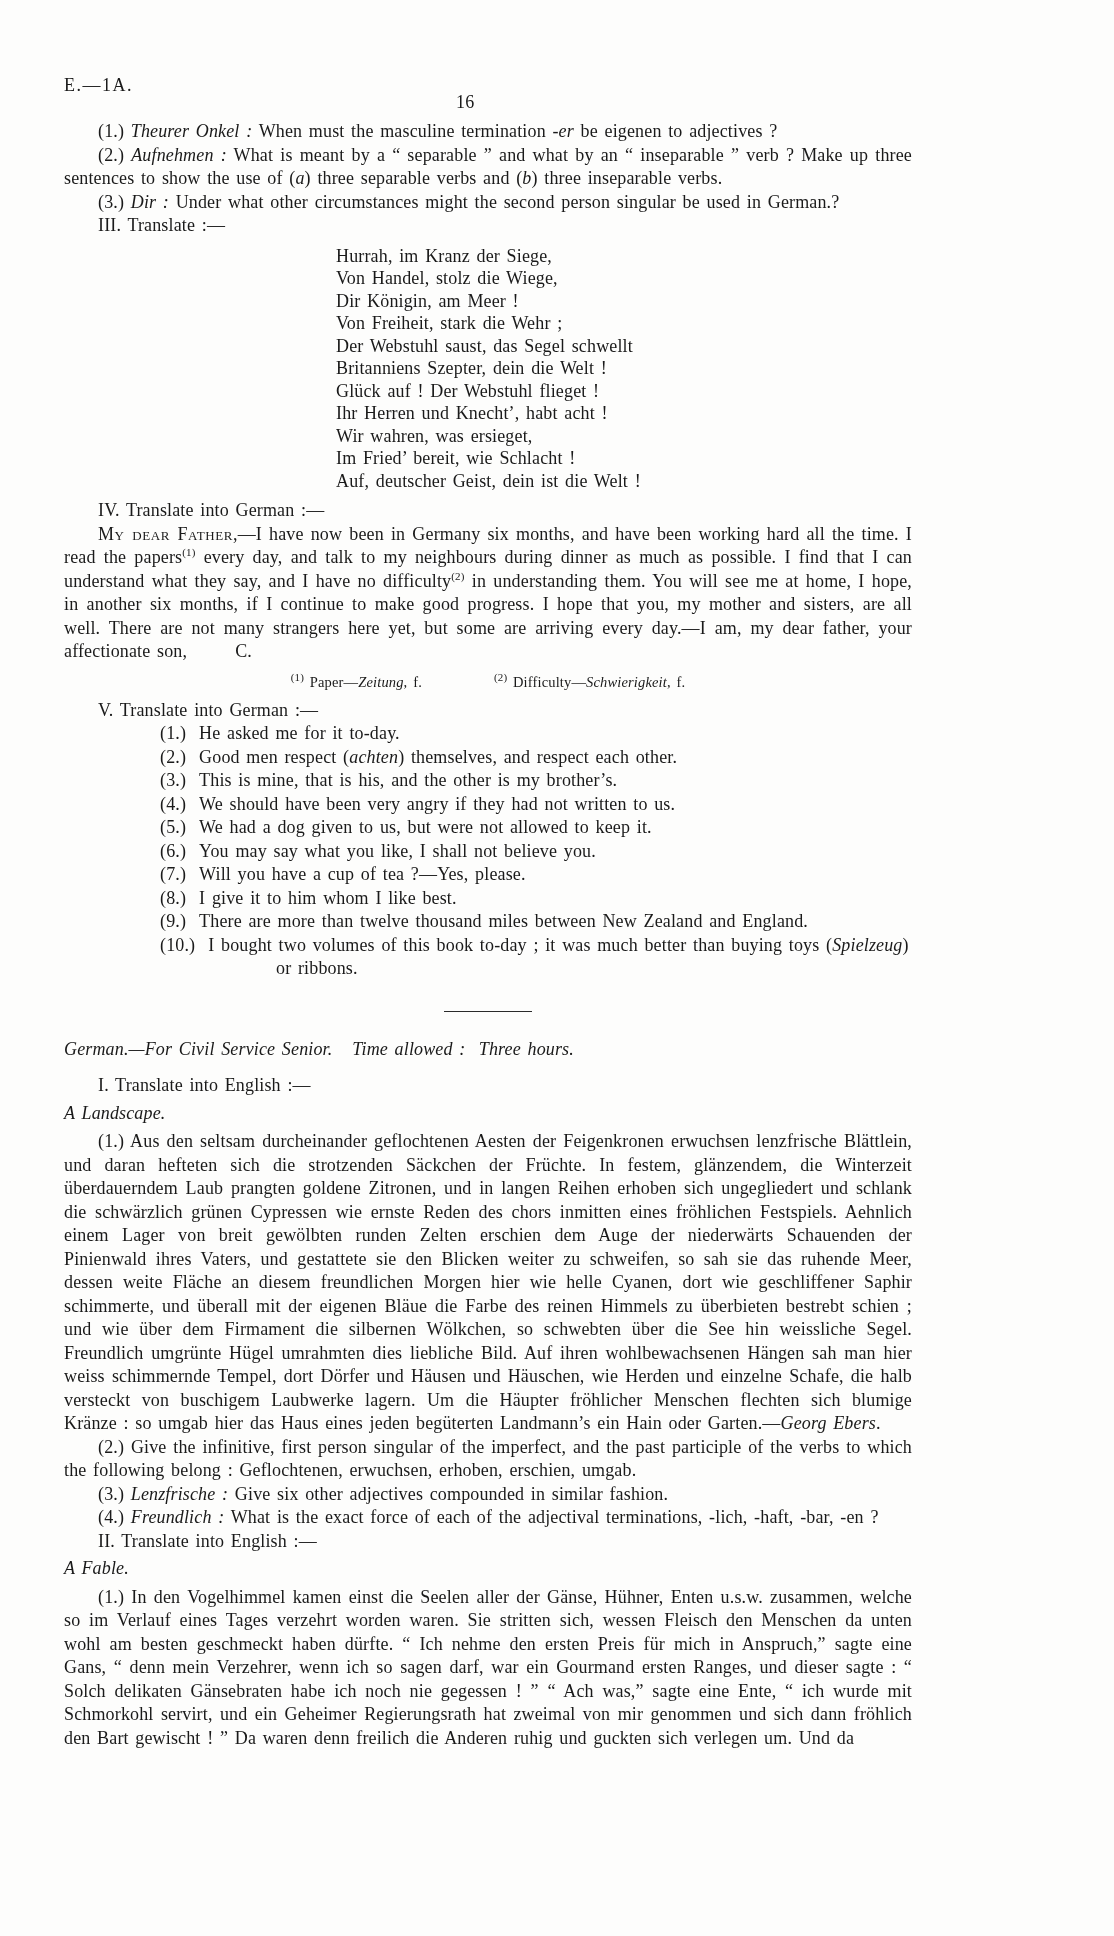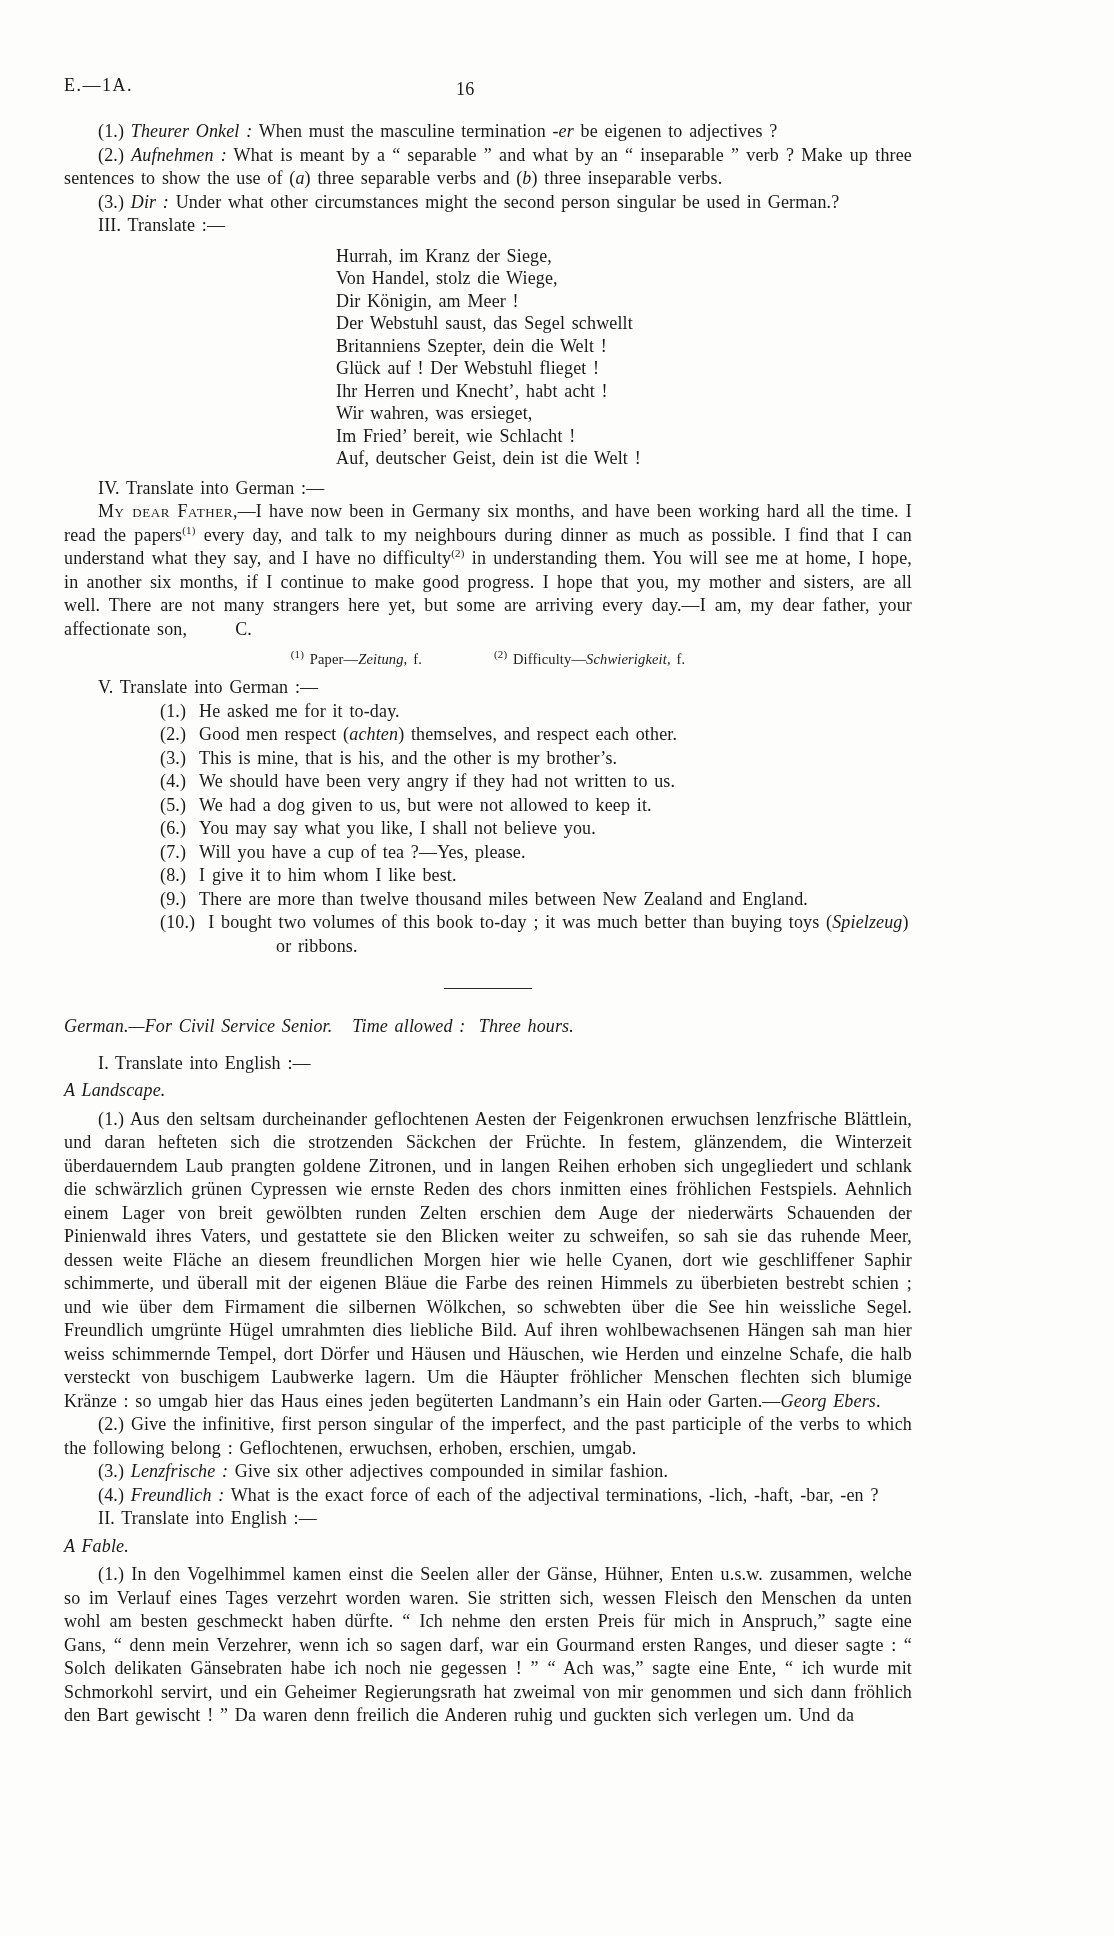--- a/index.html
+++ b/index.html
@@ -7,21 +7,21 @@
     width:970px;height:1936px;box-sizing:border-box;
     background:#fdfdfc;color:#1a1a1a;
     padding:74px 58px 0 64px;
     font-family:"Liberation Serif","DejaVu Serif",serif;
     font-size:18px;line-height:23.5px;
     word-spacing:2px;letter-spacing:0.15px;
     overflow:hidden;
   }
   .header{position:relative;height:24px;margin-bottom:22px;}
   .doc-ref{letter-spacing:1.5px;}
-  .page-num{position:absolute;left:392px;top:4px;}
+  .page-num{position:absolute;left:392px;top:17px;}
   .para{margin:0;text-align:justify;text-indent:34px;}
   .hdg{margin:0;text-indent:34px;}
   .poem{margin:7px 0 7px 272px;line-height:22.5px;}
   .footnote{margin:9px 0 7px;text-align:center;font-size:14.5px;line-height:19px;}
   .v-list{margin:0;}
   .v-item{padding-left:212px;text-indent:-116px;}
   .v-item .num{margin-right:13px;}
   .divider{width:88px;border:0;border-top:1.7px solid #2a2a2a;margin:30px auto 26px;}
   .exam-title{margin:0 0 13px;text-align:left;font-style:italic;}
   .passage-title{margin:4px 0 5px;text-align:left;font-style:italic;}
@@ -44,20 +44,21 @@
   <p class="para"><span>(1.) </span><span class="seg-i">Theurer Onkel :</span><span> When must the masculine termination </span><span class="seg-i">-er</span><span> be eigenen to adjectives ?</span></p>
   <p class="para"><span>(2.) </span><span class="seg-i">Aufnehmen :</span><span> What is meant by a “ separable ” and what by an “ inseparable ” verb ? Make up three sentences to show the use of (</span><span class="seg-i">a</span><span>) three separable verbs and (</span><span class="seg-i">b</span><span>) three inseparable verbs.</span></p>
   <p class="para"><span>(3.) </span><span class="seg-i">Dir :</span><span> Under what other circumstances might the second person singular be used in German.?</span></p>
 
   <p class="hdg">III. Translate :—</p>
 
   <div class="poem">
       <div class="poem-line">Hurrah, im Kranz der Siege,</div>
       <div class="poem-line">Von Handel, stolz die Wiege,</div>
       <div class="poem-line">Dir Königin, am Meer !</div>
+      <div class="poem-line">Von Freiheit, stark die Wehr ;</div>
       <div class="poem-line">Der Webstuhl saust, das Segel schwellt</div>
       <div class="poem-line">Britanniens Szepter, dein die Welt !</div>
       <div class="poem-line">Glück auf ! Der Webstuhl flieget !</div>
       <div class="poem-line">Ihr Herren und Knecht’, habt acht !</div>
       <div class="poem-line">Wir wahren, was ersieget,</div>
       <div class="poem-line">Im Fried’ bereit, wie Schlacht !</div>
       <div class="poem-line">Auf, deutscher Geist, dein ist die Welt !</div>
     </div>
 
   <p class="hdg">IV. Translate into German :—</p>

